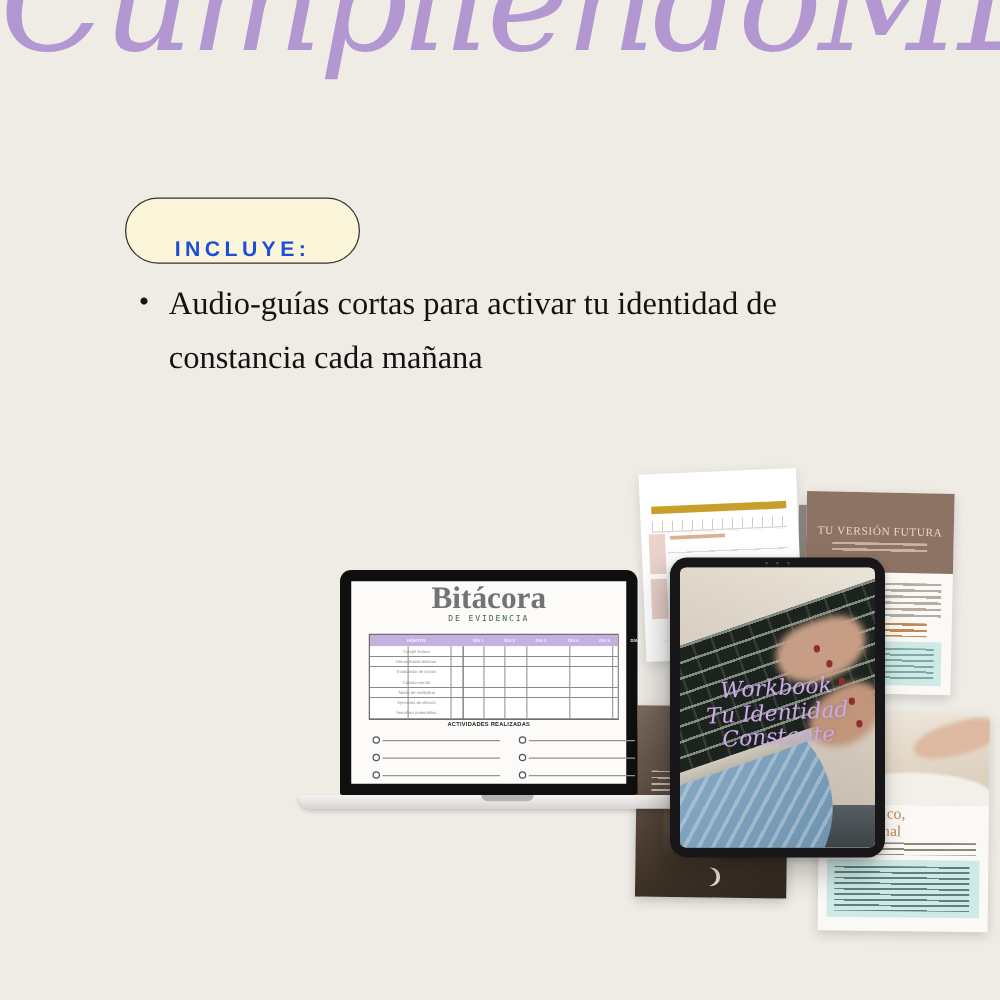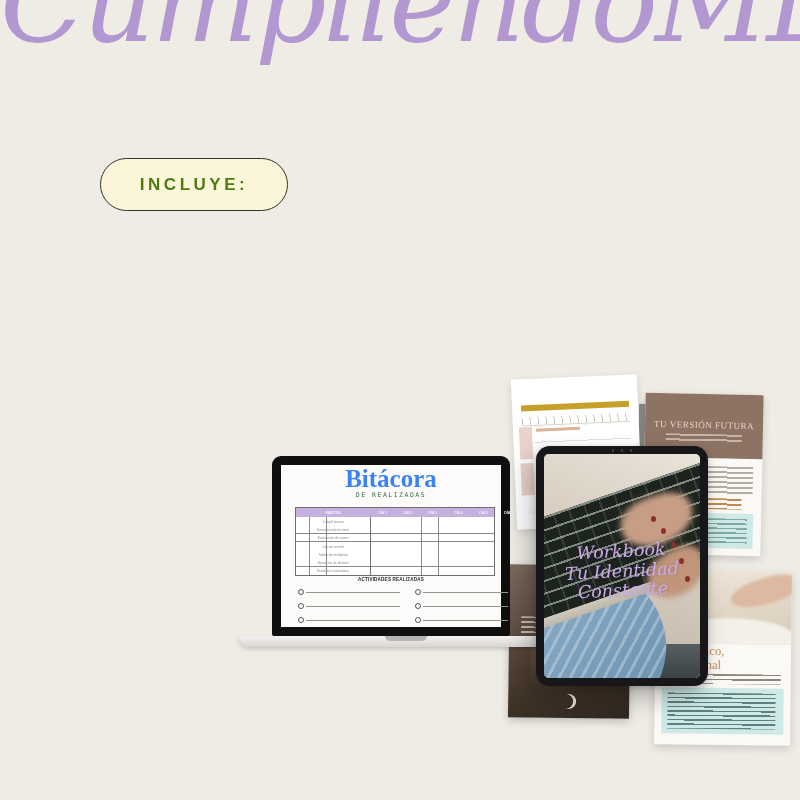--- a/index.html
+++ b/index.html
@@ -7,22 +7,22 @@
   .abs{position:absolute;}
 
   
   .hero-title{position:absolute;top:-54px;left:0;width:800px;text-align:center;
     font-family:"DejaVu Serif",serif;font-style:italic;font-weight:500;
     font-size:112px;line-height:1;letter-spacing:-3px;color:#b297d1;white-space:nowrap;}
 
   
   .badge{position:absolute;left:100px;top:158px;width:186px;height:51px;
     background:#fbf6d9;border:1.6px solid #33312c;border-radius:28px;
-    display:flex;align-items:center;justify-content:center;
-    font-size:17px;font-weight:600;letter-spacing:3.5px;color:#4d7c0f;}
+    display:flex;align-items:flex-end;justify-content:center;
+    font-size:17px;font-weight:600;letter-spacing:3.5px;color:#1d4ed8;}
 
   
   .bullets{position:absolute;left:105px;top:221px;width:578px;margin:0;padding:0;list-style:none;
     font-family:"Liberation Serif",serif;font-size:26px;line-height:43px;color:#131210;}
   .bullets li{position:relative;padding-left:30px;}
   .bullets li::before{content:"•";position:absolute;left:6px;top:0;font-size:24px;color:#131210;}
 
   
   .stage{position:absolute;inset:0;}
 
@@ -89,21 +89,21 @@
     background:repeating-linear-gradient(#8c867c 0 1.6px,transparent 1.6px 4.8px);}
   .bp-mint{position:absolute;left:7px;right:7px;top:116px;height:46px;background:#cfe9e6;}
   .bp-mint-lines{position:absolute;left:6px;right:8px;top:5px;height:36px;
     background:repeating-linear-gradient(#5d827e 0 1.5px,transparent 1.5px 4.4px);}
 
   
   .laptop-screen{left:272px;top:456px;width:238px;height:180px;background:#0f0f0f;
     border-radius:9px 9px 2px 2px;z-index:4;}
   .laptop-display{position:absolute;left:9px;top:9px;width:220px;height:162px;background:#fcfbf9;}
   .bit-title{position:absolute;left:0;right:0;top:1px;text-align:center;
-    font-family:"Liberation Serif",serif;font-weight:bold;font-size:25px;line-height:26px;color:#3b82f6;}
+    font-family:"Liberation Serif",serif;font-weight:bold;font-size:25px;line-height:26px;color:#737373;}
   .bit-sub{position:absolute;left:0;right:0;top:26px;text-align:center;
     font-family:"DejaVu Sans Mono",monospace;font-size:6.5px;letter-spacing:1.5px;color:#3c6b46;}
   .bit-table{position:absolute;left:14px;top:42px;width:198px;height:67px;border:1px solid #6f6f6f;}
   .bt-head{position:absolute;left:0;top:0;right:0;height:9px;background:#c5b0e0;display:flex;}
   .bt-head span{flex:1;display:flex;align-items:center;justify-content:center;
     font-size:10px;font-weight:bold;color:#f4eefb;white-space:nowrap;
     transform:scale(.34);transform-origin:center;}
   .bt-head span:first-child{flex:0 0 74px;color:#f8f4fd;}
   .bt-grid{position:absolute;left:0;top:9px;right:0;bottom:0;
     background:
@@ -165,20 +165,21 @@
 </head>
 <body>
 
 <div class="hero-title">CumpliéndoME</div>
 
 <div class="badge">
   <span>INCLUYE:</span>
 </div>
 
 <ul class="bullets">
+  <li>Audio-guías cortas para activar tu identidad de constancia cada mañana</li>
 </ul>
 
 <div class="stage">
 
   <div class="abs gray-sliver"></div>
 
   <div class="abs gold-page">
     <div class="gold-bar"></div>
     <div class="gp-ticks"></div>
     <div class="gp-label" style="top:48px;"></div>
@@ -215,21 +216,21 @@
     </div>
     <div class="bp-lines"></div>
     <div class="bp-mint">
       <div class="bp-mint-lines"></div>
     </div>
   </div>
 
   <div class="abs laptop-screen">
     <div class="laptop-display">
       <div class="bit-title">Bitácora</div>
-      <div class="bit-sub">DE REALIZADAS</div>
+      <div class="bit-sub">DE EVIDENCIA</div>
 
       <div class="bit-table">
         <div class="bt-head">
           <span>HÁBITOS</span>
           <span>DÍA 1</span>
           <span>DÍA 2</span>
           <span>DÍA 3</span>
           <span>DÍA 4</span>
           <span>DÍA 5</span>
           <span>DÍA 6</span>

